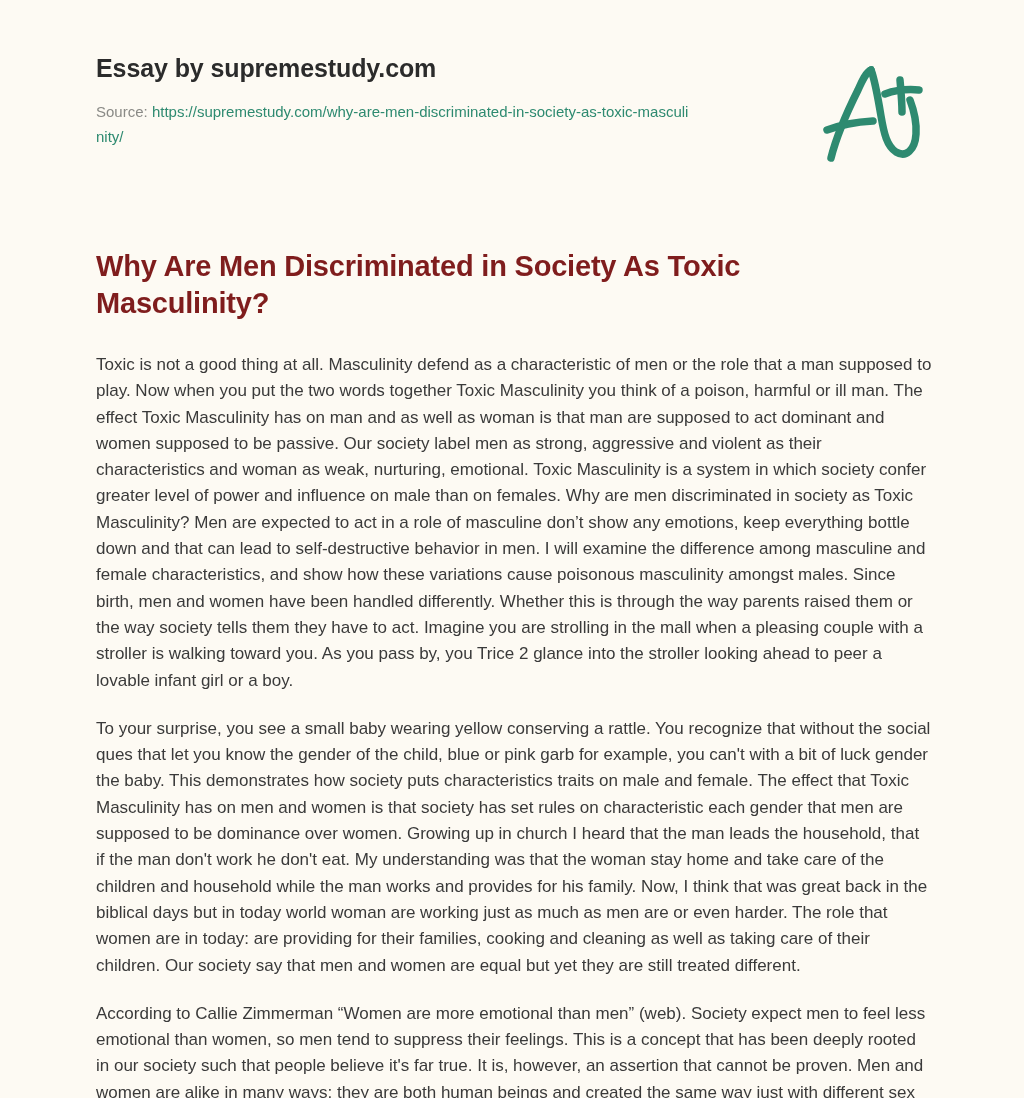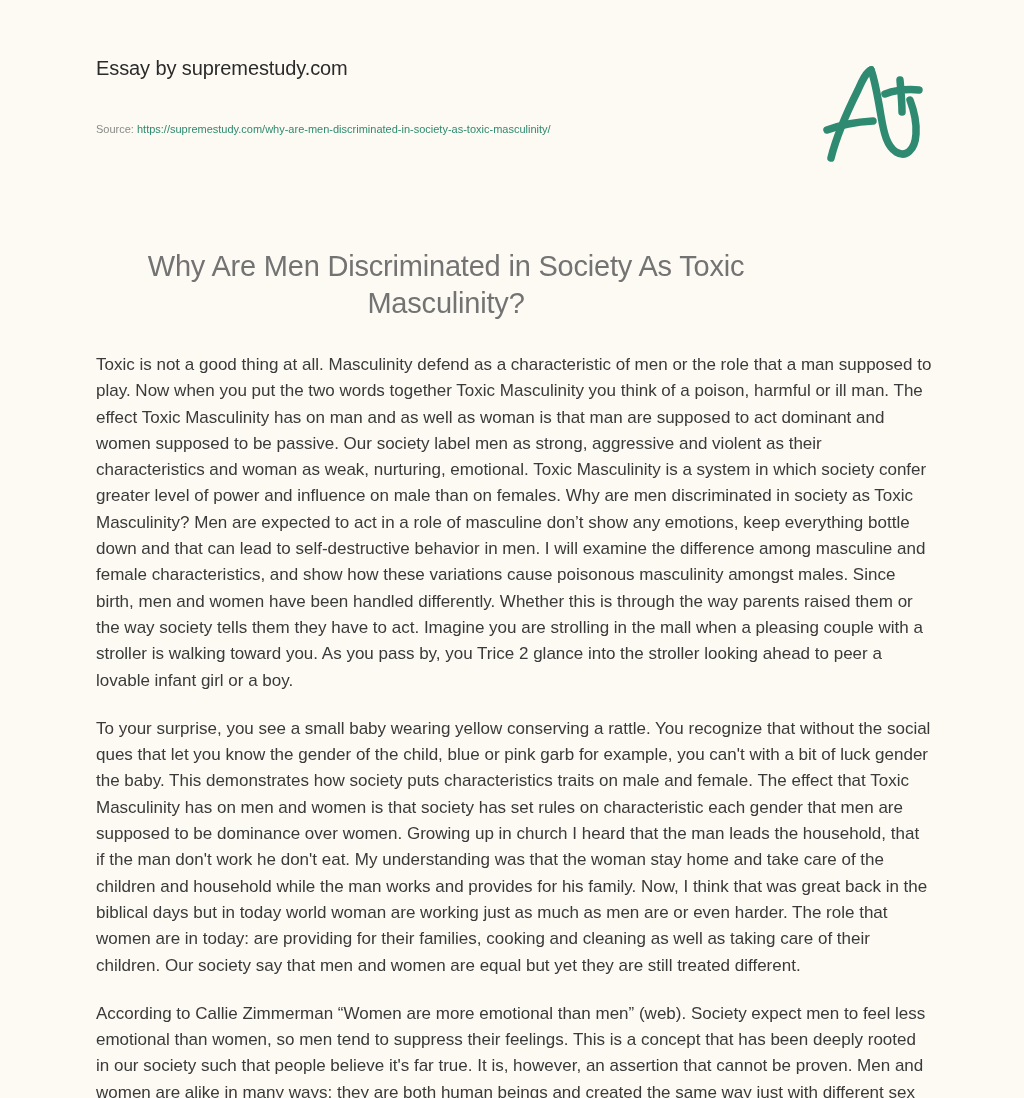--- a/index.html
+++ b/index.html
@@ -22,30 +22,30 @@
   }
 
   
   .header {
     position: absolute;
     left: 96px;
     top: 55px;
     width: 700px;
   }
   .essay-by {
-    font-size: 20px;
-    font-weight: normal;
+    font-size: 25px;
+    font-weight: bold;
     color: #2b2b2b;
     letter-spacing: -0.1px;
     line-height: 26px;
     margin: 0;
   }
   .source-line {
-    margin: 36px 0 0 0;
-    font-size: 11px;
+    margin: 18px 0 0 0;
+    font-size: 15px;
     line-height: 25px;
     color: #8a8a86;
     max-width: 600px;
     word-break: break-word;
   }
   .source-label {
     color: #8a8a86;
   }
   .source-url {
     color: #2e8a70;
@@ -68,25 +68,24 @@
   }
 
   
   .title {
     position: absolute;
     left: 96px;
     top: 248px;
     width: 700px;
     margin: 0;
     font-size: 29px;
-    font-weight: normal;
+    font-weight: bold;
     line-height: 37px;
-    color: #737373;
+    color: #7f1d1d;
     letter-spacing: -0.2px;
-    text-align: center;
   }
 
   
   .body-copy {
     position: absolute;
     left: 96px;
     top: 352px;
     width: 836px;
   }
   .body-copy p {

